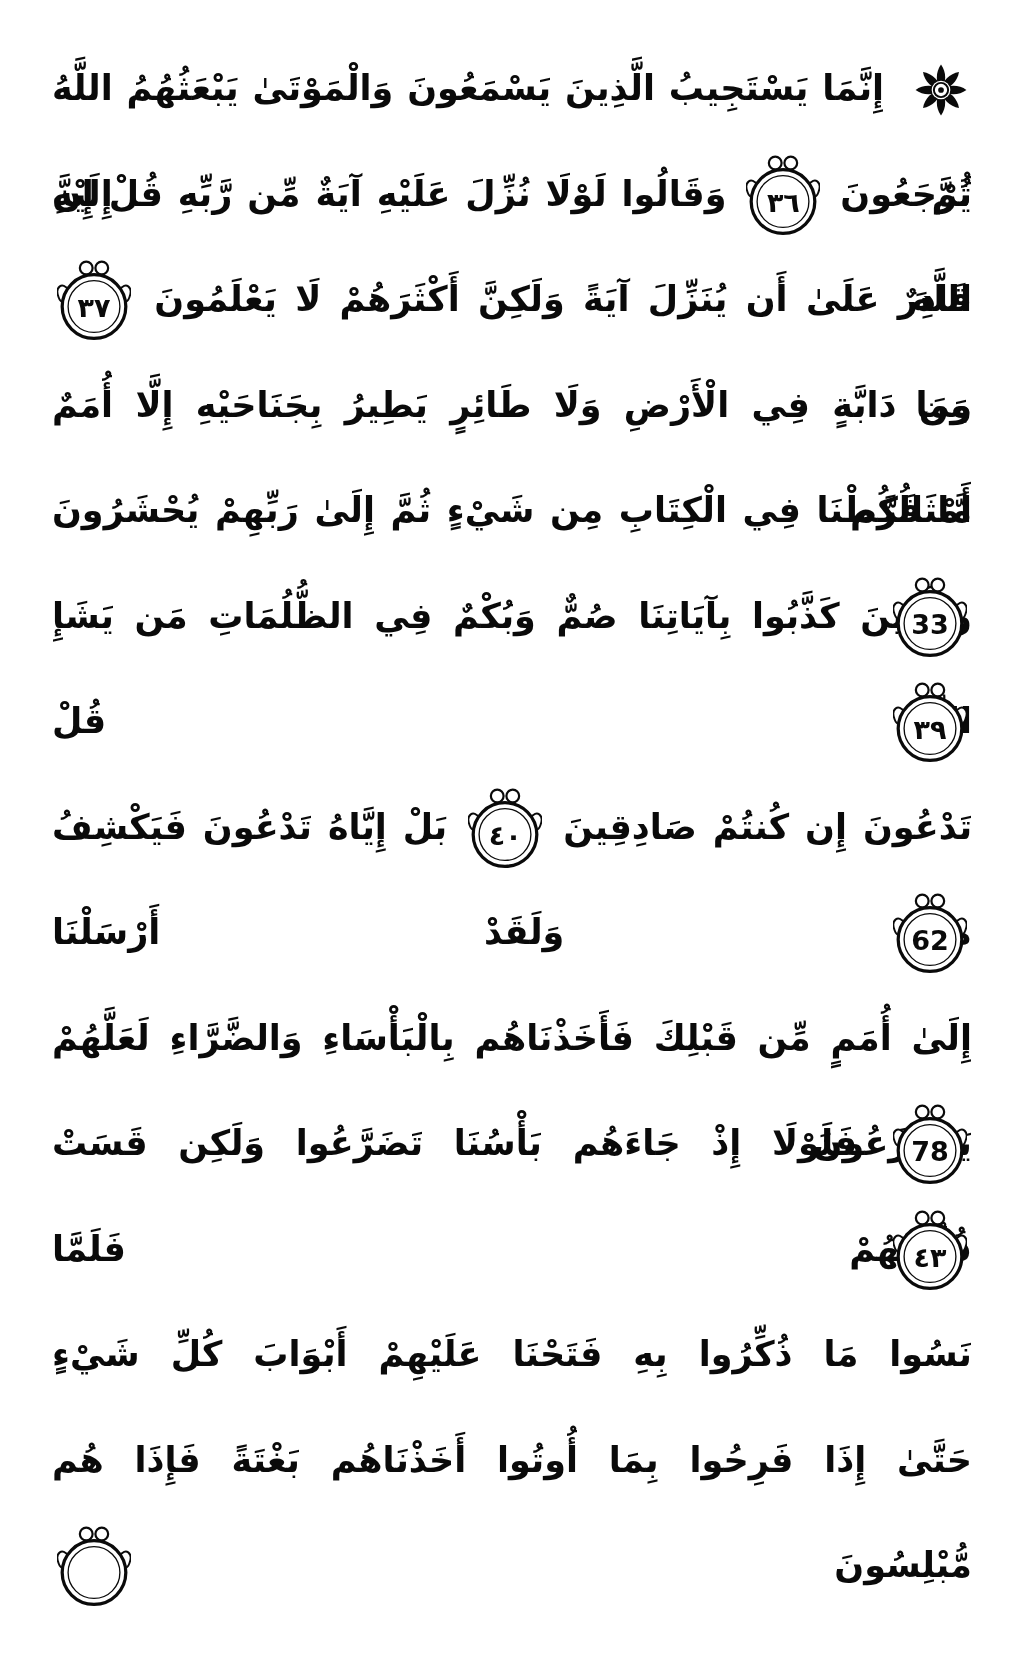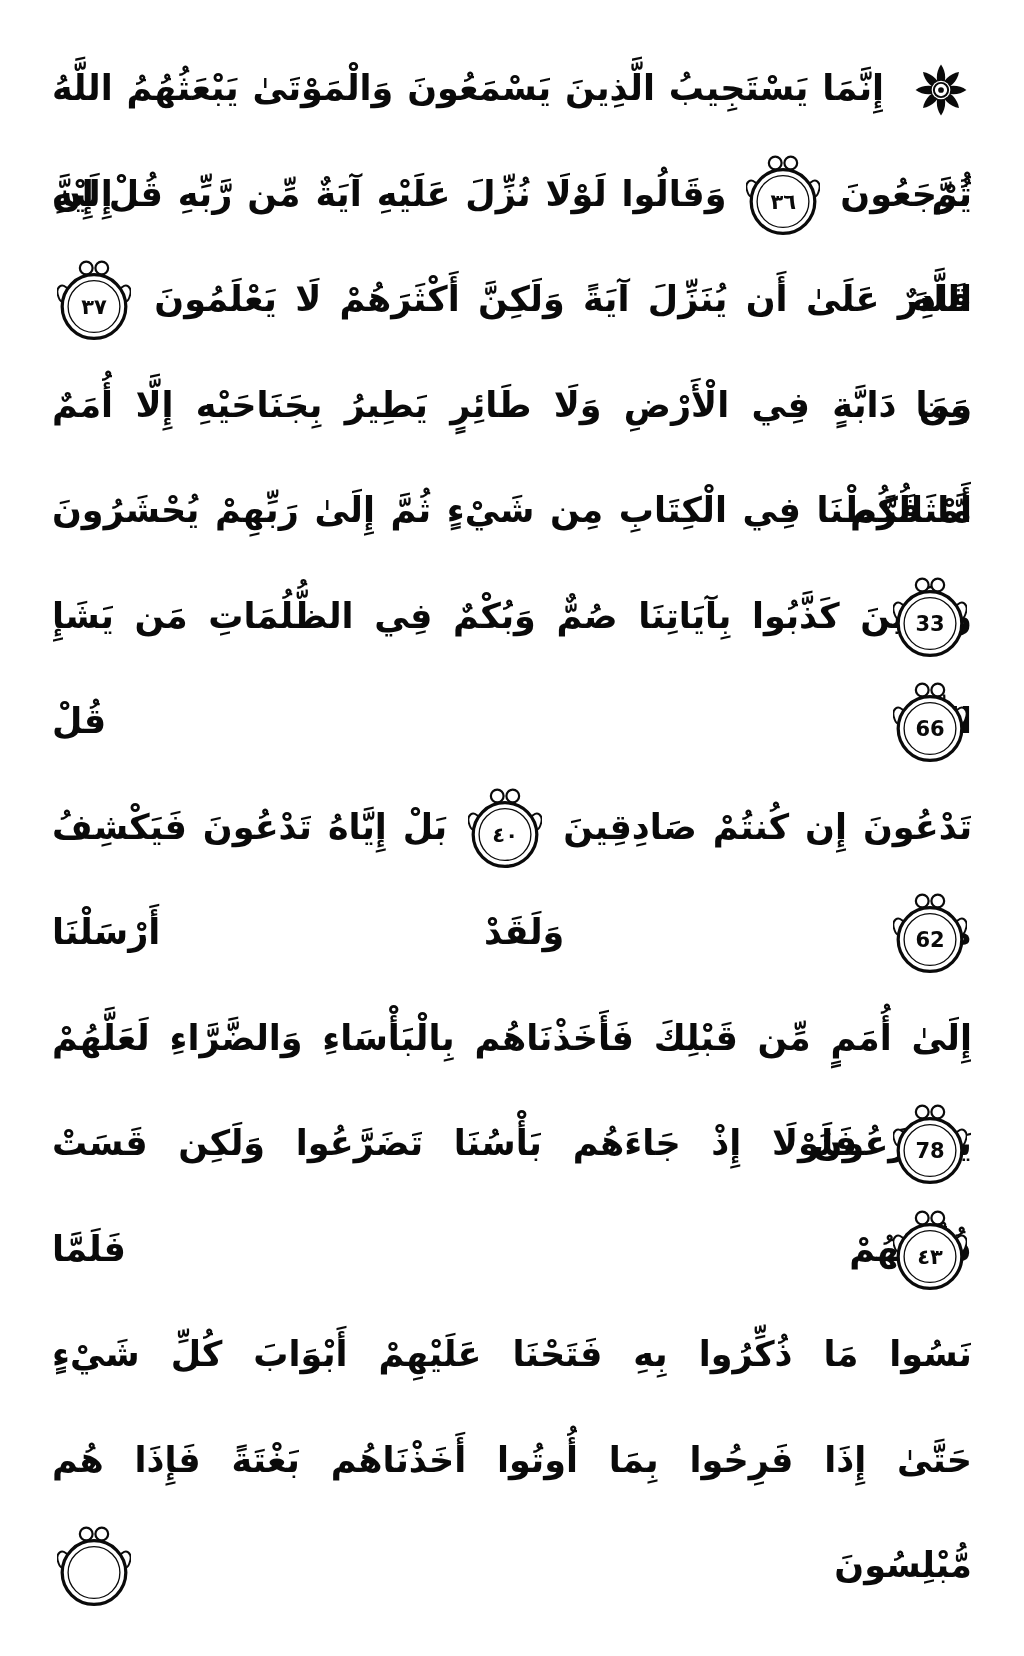--- a/index.html
+++ b/index.html
@@ -49,21 +49,21 @@
     width: 100%; height: 100%;
     display: block;
   }
   .ayah-num {
     position: absolute;
     left: 50%;
     top: 57%;
     transform: translate(-50%, -50%);
     font-family: "DejaVu Sans", sans-serif;
     font-weight: bold;
-    font-size: 21px;
+    font-size: 27px;
     line-height: 1;
     color: #0a0a0a;
   }
   .rub-el-hizb {
     display: inline-block;
     width: 62px;
     height: 62px;
     vertical-align: middle;
     margin-left: 12px;
   }
@@ -140,21 +140,21 @@
       <div class="line">
   <span class="ayah-marker">
     <svg viewBox="0 0 100 115" aria-hidden="true">
       <path d="M84,43 C93,30 103,39 98,52 C95,61 87,62 82,55 Z" fill="#ffffff" stroke="#0a0a0a" stroke-width="2.6"></path>
       <path d="M16,43 C7,30 -3,39 2,52 C5,61 13,62 18,55 Z" fill="#ffffff" stroke="#0a0a0a" stroke-width="2.6"></path>
       <circle cx="50" cy="65" r="43" fill="#ffffff" stroke="#0a0a0a" stroke-width="4.4"></circle>
       <circle cx="50" cy="65" r="35" fill="none" stroke="#0a0a0a" stroke-width="1.8"></circle>
       <circle cx="39.5" cy="13" r="8.6" fill="#ffffff" stroke="#0a0a0a" stroke-width="3"></circle>
       <circle cx="60.5" cy="13" r="8.6" fill="#ffffff" stroke="#0a0a0a" stroke-width="3"></circle>
     </svg>
-    <span class="ayah-num">66</span>
+    <span class="ayah-num">٣٩</span>
   </span>
 <span class="ayah-text">قُلْ</span></div>
       <div class="line"><span class="ayah-text">تَدْعُونَ إِن كُنتُمْ صَادِقِينَ</span>
   <span class="ayah-marker">
     <svg viewBox="0 0 100 115" aria-hidden="true">
       <path d="M84,43 C93,30 103,39 98,52 C95,61 87,62 82,55 Z" fill="#ffffff" stroke="#0a0a0a" stroke-width="2.6"></path>
       <path d="M16,43 C7,30 -3,39 2,52 C5,61 13,62 18,55 Z" fill="#ffffff" stroke="#0a0a0a" stroke-width="2.6"></path>
       <circle cx="50" cy="65" r="43" fill="#ffffff" stroke="#0a0a0a" stroke-width="4.4"></circle>
       <circle cx="50" cy="65" r="35" fill="none" stroke="#0a0a0a" stroke-width="1.8"></circle>
       <circle cx="39.5" cy="13" r="8.6" fill="#ffffff" stroke="#0a0a0a" stroke-width="3"></circle>

